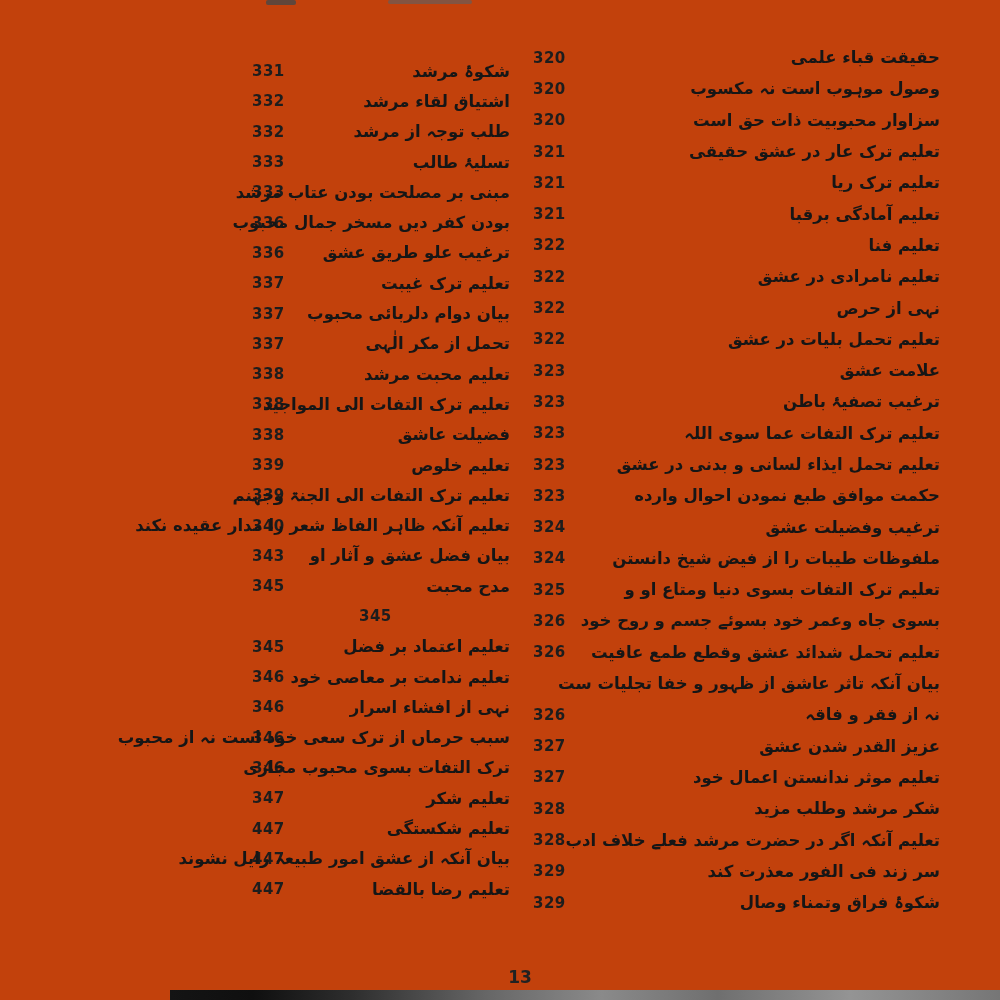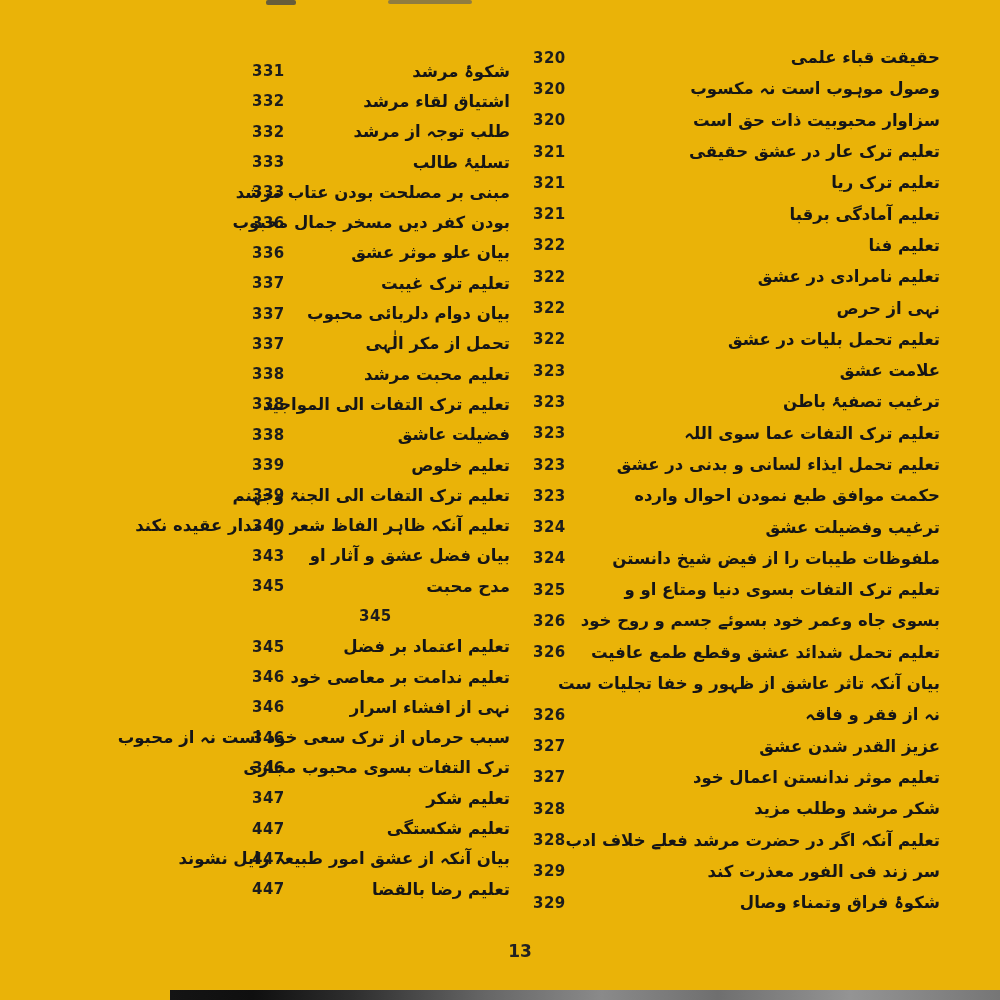--- a/index.html
+++ b/index.html
@@ -3,40 +3,40 @@
 <meta charset="utf-8">
 <style>
   html,body{margin:0;padding:0;}
   body{
     width:1000px;height:1000px;position:relative;
     background:#ffffff;
     font-family:"DejaVu Sans", sans-serif;
     overflow:hidden;
   }
   .page{
-    position:absolute;inset:0;background:#eab308;overflow:hidden;padding-left:16px;
+    position:absolute;inset:0;background:#c2410c;overflow:hidden;padding-left:16px;
   }
   .col{position:absolute;}
   .col-right{left:533px;top:42px;width:407px;}
   .col-left{left:252px;top:56px;width:258px;}
   .row{display:flex;align-items:center;}
   .col-right .row{height:31.3px;}
   .col-left .row{height:30.3px;justify-content:center;}
   .pagenum{
     flex:none;width:48px;text-align:left;
     font-size:15px;font-weight:bold;color:#1d1d1d;letter-spacing:.5px;
   }
   .col-left .pagenum{width:44px;}
   .title{
     flex:1;min-width:0;overflow:visible;
     direction:rtl;text-align:right;white-space:nowrap;
     font-size:16.5px;font-weight:bold;color:#161616;
   }
   .folio{
-    position:absolute;top:941px;left:480px;width:80px;
+    position:absolute;top:967px;left:480px;width:80px;
     text-align:center;font-size:17px;font-weight:bold;color:#222;
   }
   .smudge{position:absolute;border-radius:2px;}
   .smudge-1{top:0;left:266px;width:30px;height:5px;background:#474747;opacity:.8;}
   .smudge-2{top:0;left:388px;width:84px;height:4px;background:#5f5f5f;opacity:.65;}
   .bottom-bar{
     position:absolute;bottom:0;left:170px;width:830px;height:10px;
     background:linear-gradient(90deg,
       #141414 0%, #0f0f0f 10%, #2e2e2e 22%, #666 38%,
       #8a8a8a 52%, #6f6f6f 66%, #949494 82%, #767676 100%);
@@ -185,21 +185,21 @@
       <div class="row">
         <span class="pagenum">333</span>
         <span class="title">مبنی بر مصلحت بودن عتاب مرشد</span>
       </div>
       <div class="row">
         <span class="pagenum">336</span>
         <span class="title">بودن کفر دیں مسخر جمال محبوب</span>
       </div>
       <div class="row">
         <span class="pagenum">336</span>
-        <span class="title">بیان علو موثر عشق</span>
+        <span class="title">ترغیب علو طریق عشق</span>
       </div>
       <div class="row">
         <span class="pagenum">337</span>
         <span class="title">تعلیم ترک غیبت</span>
       </div>
       <div class="row">
         <span class="pagenum">337</span>
         <span class="title">بیان دوام دلربائی محبوب</span>
       </div>
       <div class="row">

